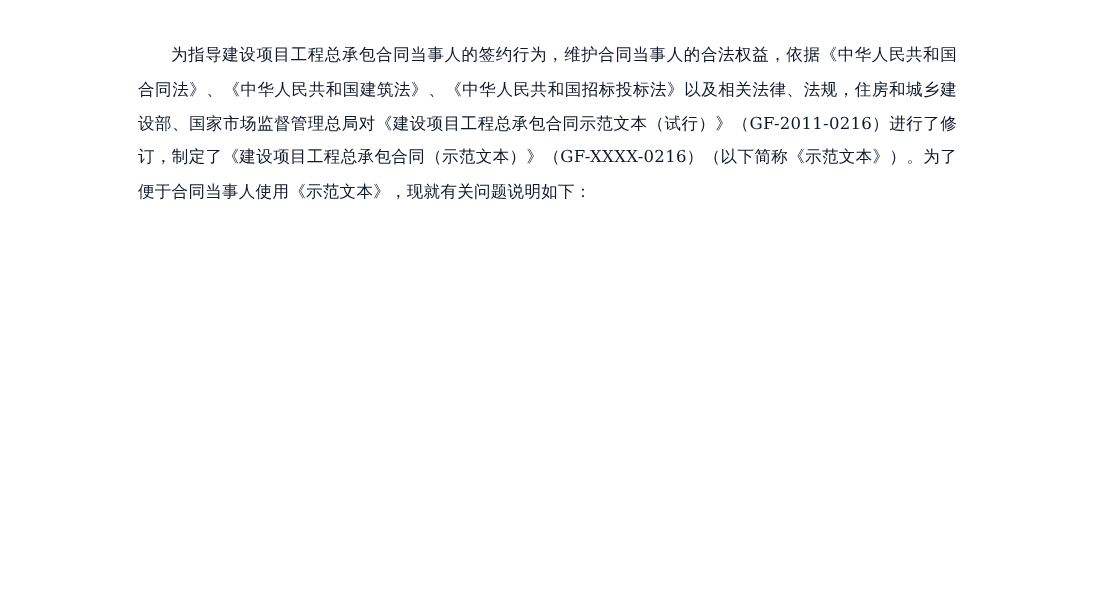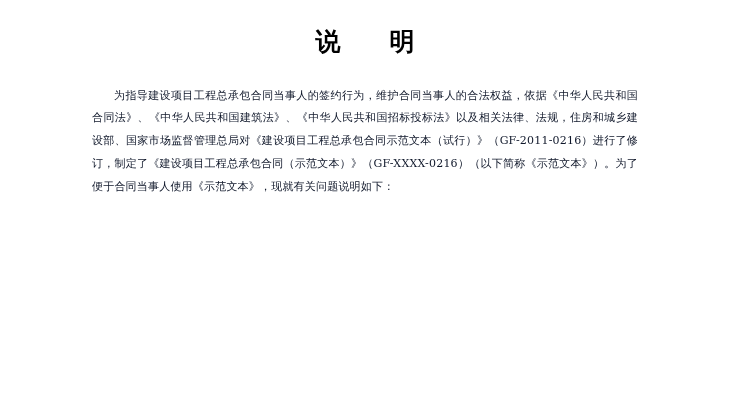--- a/index.html
+++ b/index.html
@@ -43,17 +43,16 @@
   }
   .body-text p {
     margin: 0;
     text-indent: 2em;
   }
 </style>
 </head>
 <body>
 
 <div class="page">
-  <h1 class="doc-title">说　明</h1>
   <div class="body-text">
     <p>为指导建设项目工程总承包合同当事人的签约行为，维护合同当事人的合法权益，依据《中华人民共和国合同法》、《中华人民共和国建筑法》、《中华人民共和国招标投标法》以及相关法律、法规，住房和城乡建设部、国家市场监督管理总局对《建设项目工程总承包合同示范文本（试行）》（GF-2011-0216）进行了修订，制定了《建设项目工程总承包合同（示范文本）》（GF-XXXX-0216）（以下简称《示范文本》）。为了便于合同当事人使用《示范文本》，现就有关问题说明如下：</p>
   </div>
 </div>
 
 </body></html>

